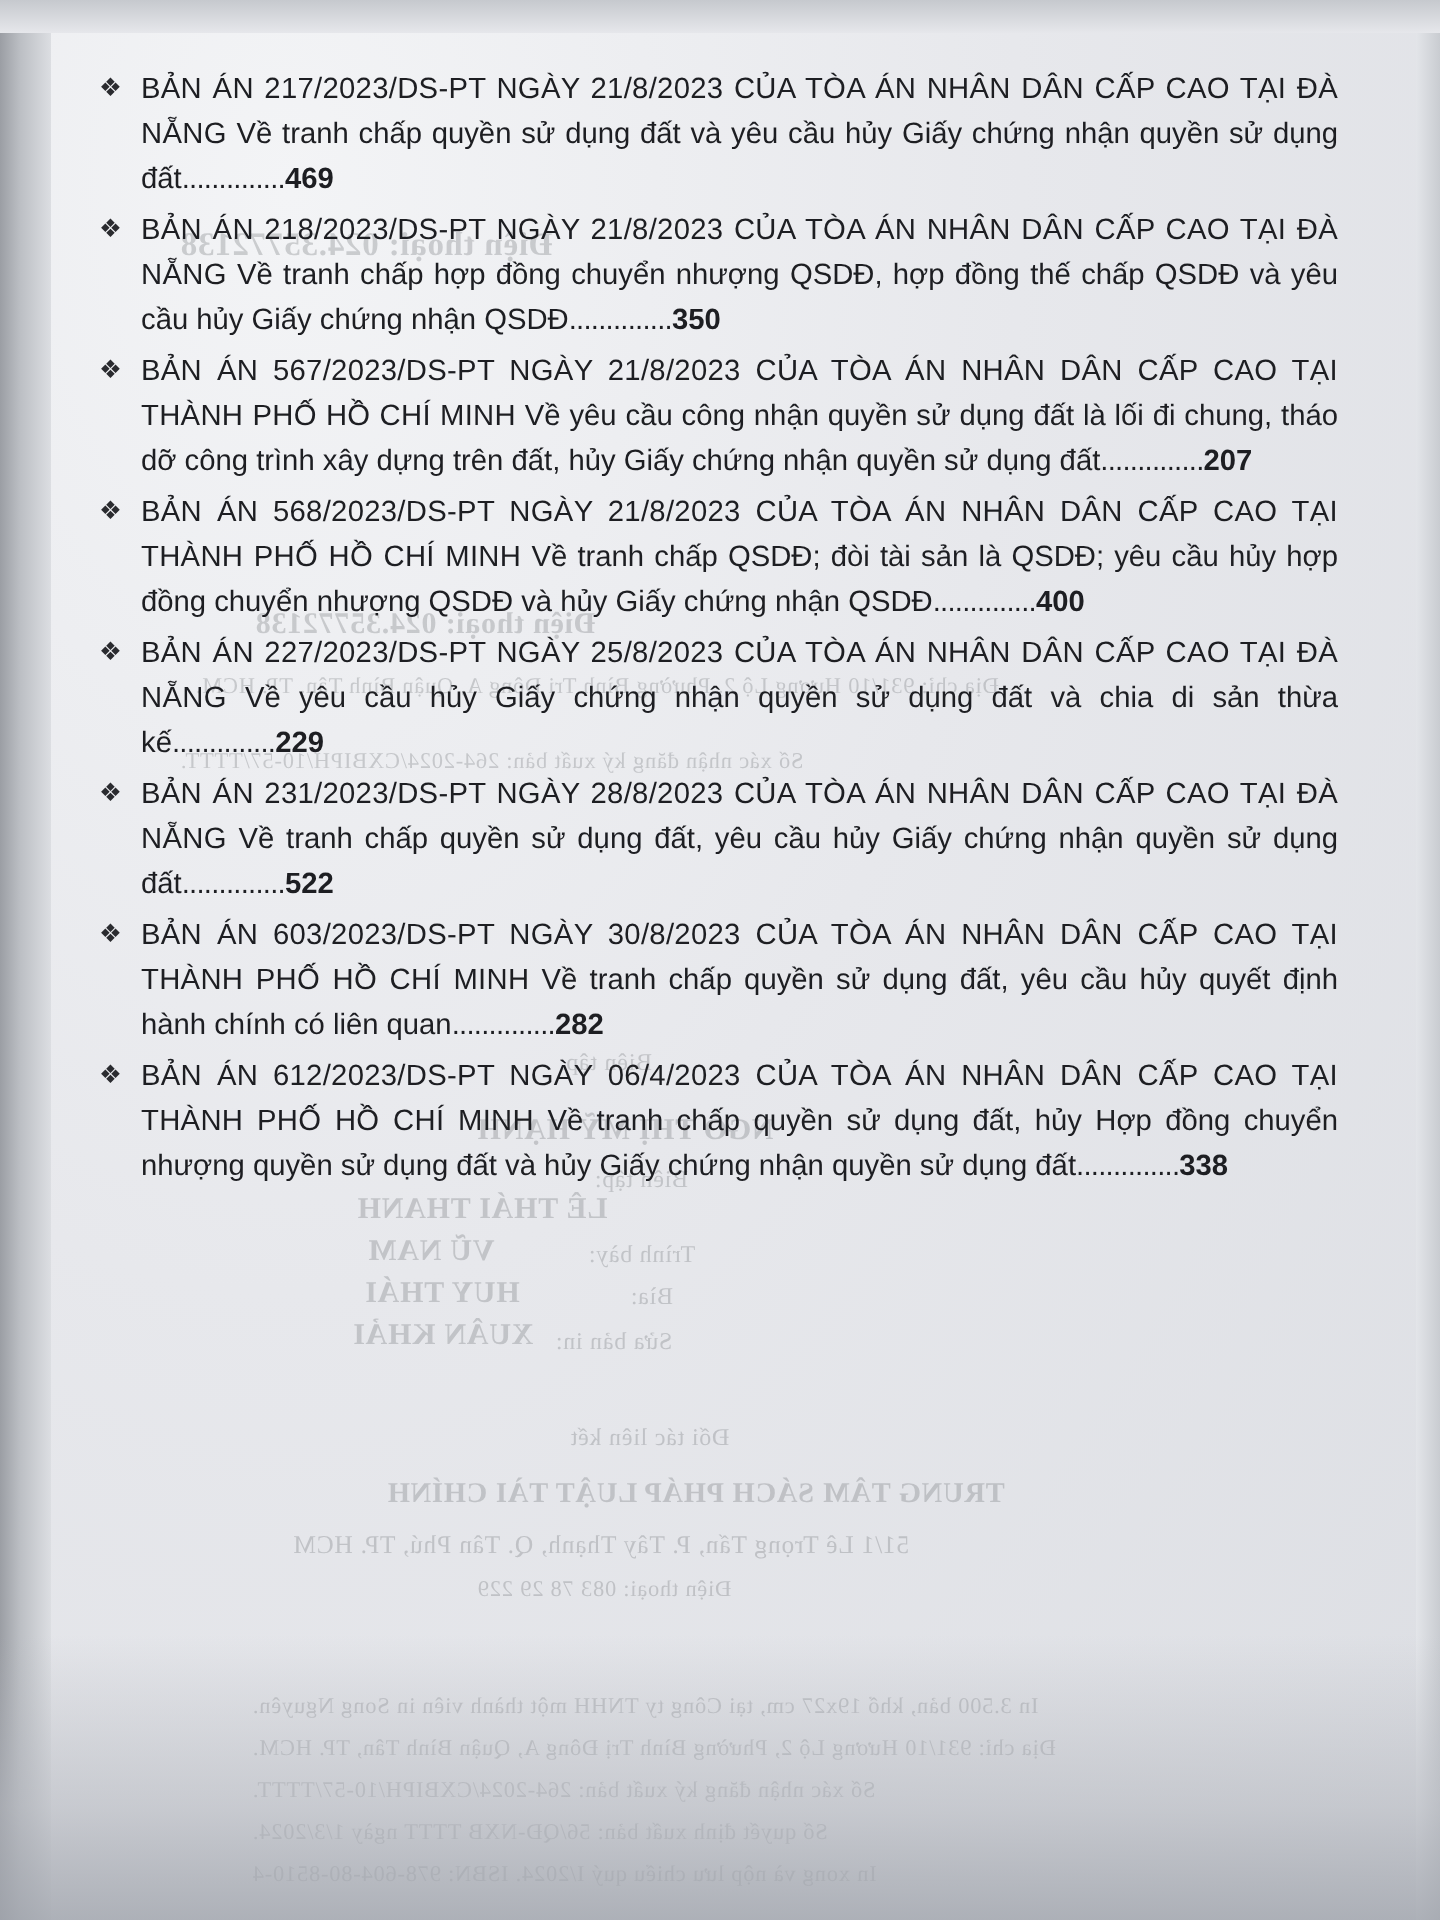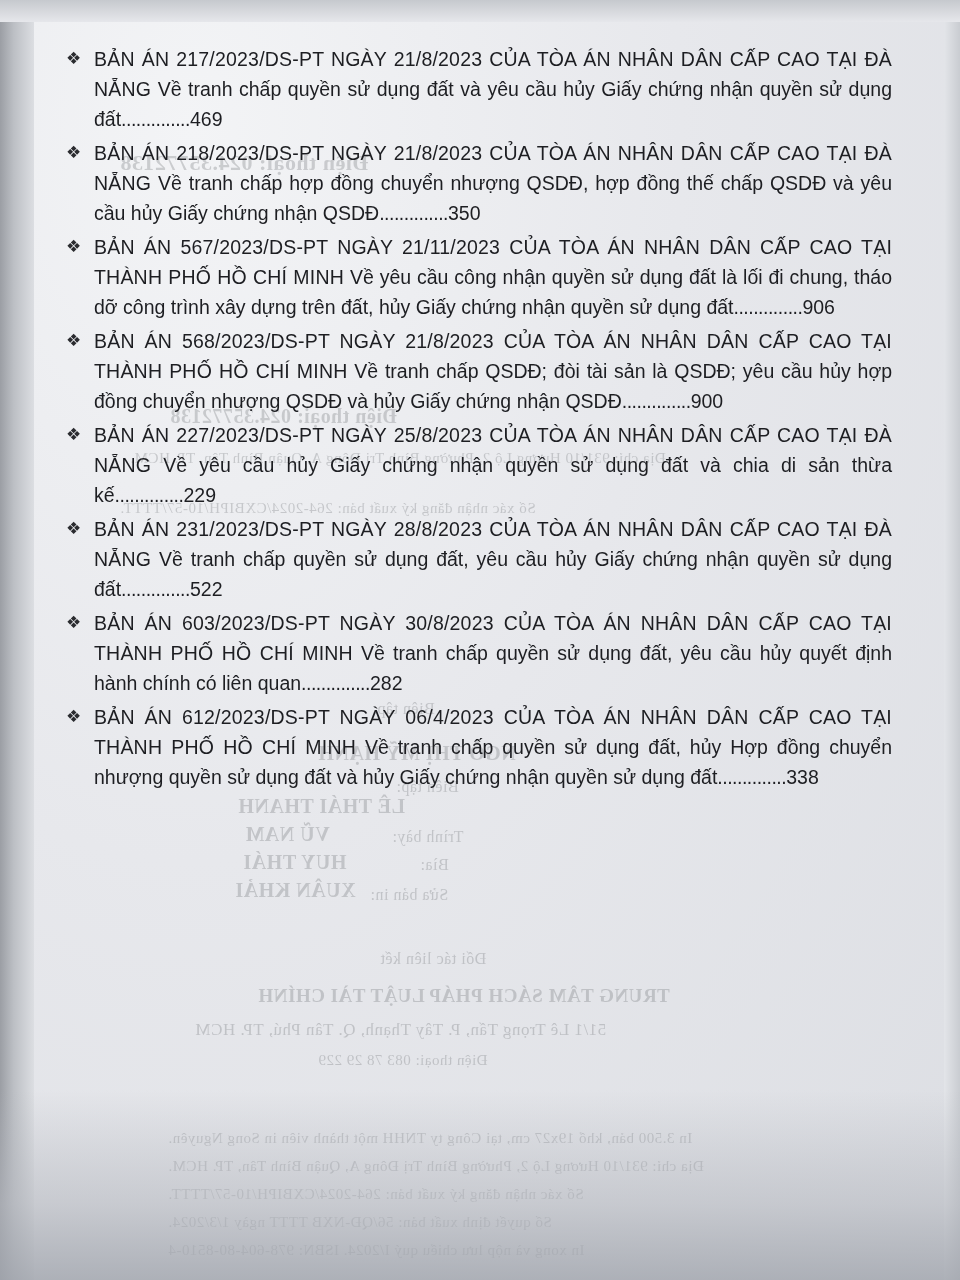--- a/index.html
+++ b/index.html
@@ -93,21 +93,21 @@
     text-align: justify;
     font-family: "Liberation Sans", sans-serif;
   }
   .caps {
     letter-spacing: 0.2px;
   }
   .dots {
     letter-spacing: -0.5px;
   }
   .page-num {
-    font-weight: normal;
+    font-weight: bold;
     margin-top: 37px;
   }
 </style>
 </head>
 <body>
 
 <div id="page">
 
   <div id="left-edge"></div>
   <div id="right-edge"></div>
@@ -146,25 +146,25 @@
       <div class="toc-entry">
         <span class="bullet">❖</span>
         <span class="entry-body"><span class="caps">BẢN ÁN 217/2023/DS-PT NGÀY 21/8/2023 CỦA TÒA ÁN NHÂN DÂN CẤP CAO TẠI ĐÀ NẴNG</span> <span>Về tranh chấp quyền sử dụng đất và yêu cầu hủy Giấy chứng nhận quyền sử dụng đất</span><span class="dots">..............</span><span class="page-num">469</span></span>
       </div>
       <div class="toc-entry">
         <span class="bullet">❖</span>
         <span class="entry-body"><span class="caps">BẢN ÁN 218/2023/DS-PT NGÀY 21/8/2023 CỦA TÒA ÁN NHÂN DÂN CẤP CAO TẠI ĐÀ NẴNG</span> <span>Về tranh chấp hợp đồng chuyển nhượng QSDĐ, hợp đồng thế chấp QSDĐ và yêu cầu hủy Giấy chứng nhận QSDĐ</span><span class="dots">..............</span><span class="page-num">350</span></span>
       </div>
       <div class="toc-entry">
         <span class="bullet">❖</span>
-        <span class="entry-body"><span class="caps">BẢN ÁN 567/2023/DS-PT NGÀY 21/11/2023 CỦA TÒA ÁN NHÂN DÂN CẤP CAO TẠI THÀNH PHỐ HỒ CHÍ MINH</span> <span>Về yêu cầu công nhận quyền sử dụng đất là lối đi chung, tháo dỡ công trình xây dựng trên đất, hủy Giấy chứng nhận quyền sử dụng đất</span><span class="dots">..............</span><span class="page-num">906</span></span>
+        <span class="entry-body"><span class="caps">BẢN ÁN 567/2023/DS-PT NGÀY 21/8/2023 CỦA TÒA ÁN NHÂN DÂN CẤP CAO TẠI THÀNH PHỐ HỒ CHÍ MINH</span> <span>Về yêu cầu công nhận quyền sử dụng đất là lối đi chung, tháo dỡ công trình xây dựng trên đất, hủy Giấy chứng nhận quyền sử dụng đất</span><span class="dots">..............</span><span class="page-num">207</span></span>
       </div>
       <div class="toc-entry">
         <span class="bullet">❖</span>
-        <span class="entry-body"><span class="caps">BẢN ÁN 568/2023/DS-PT NGÀY 21/8/2023 CỦA TÒA ÁN NHÂN DÂN CẤP CAO TẠI THÀNH PHỐ HỒ CHÍ MINH</span> <span>Về tranh chấp QSDĐ; đòi tài sản là QSDĐ; yêu cầu hủy hợp đồng chuyển nhượng QSDĐ và hủy Giấy chứng nhận QSDĐ</span><span class="dots">..............</span><span class="page-num">900</span></span>
+        <span class="entry-body"><span class="caps">BẢN ÁN 568/2023/DS-PT NGÀY 21/8/2023 CỦA TÒA ÁN NHÂN DÂN CẤP CAO TẠI THÀNH PHỐ HỒ CHÍ MINH</span> <span>Về tranh chấp QSDĐ; đòi tài sản là QSDĐ; yêu cầu hủy hợp đồng chuyển nhượng QSDĐ và hủy Giấy chứng nhận QSDĐ</span><span class="dots">..............</span><span class="page-num">400</span></span>
       </div>
       <div class="toc-entry">
         <span class="bullet">❖</span>
         <span class="entry-body"><span class="caps">BẢN ÁN 227/2023/DS-PT NGÀY 25/8/2023 CỦA TÒA ÁN NHÂN DÂN CẤP CAO TẠI ĐÀ NẴNG</span> <span>Về yêu cầu hủy Giấy chứng nhận quyền sử dụng đất và chia di sản thừa kế</span><span class="dots">..............</span><span class="page-num">229</span></span>
       </div>
       <div class="toc-entry">
         <span class="bullet">❖</span>
         <span class="entry-body"><span class="caps">BẢN ÁN 231/2023/DS-PT NGÀY 28/8/2023 CỦA TÒA ÁN NHÂN DÂN CẤP CAO TẠI ĐÀ NẴNG</span> <span>Về tranh chấp quyền sử dụng đất, yêu cầu hủy Giấy chứng nhận quyền sử dụng đất</span><span class="dots">..............</span><span class="page-num">522</span></span>
       </div>
       <div class="toc-entry">

